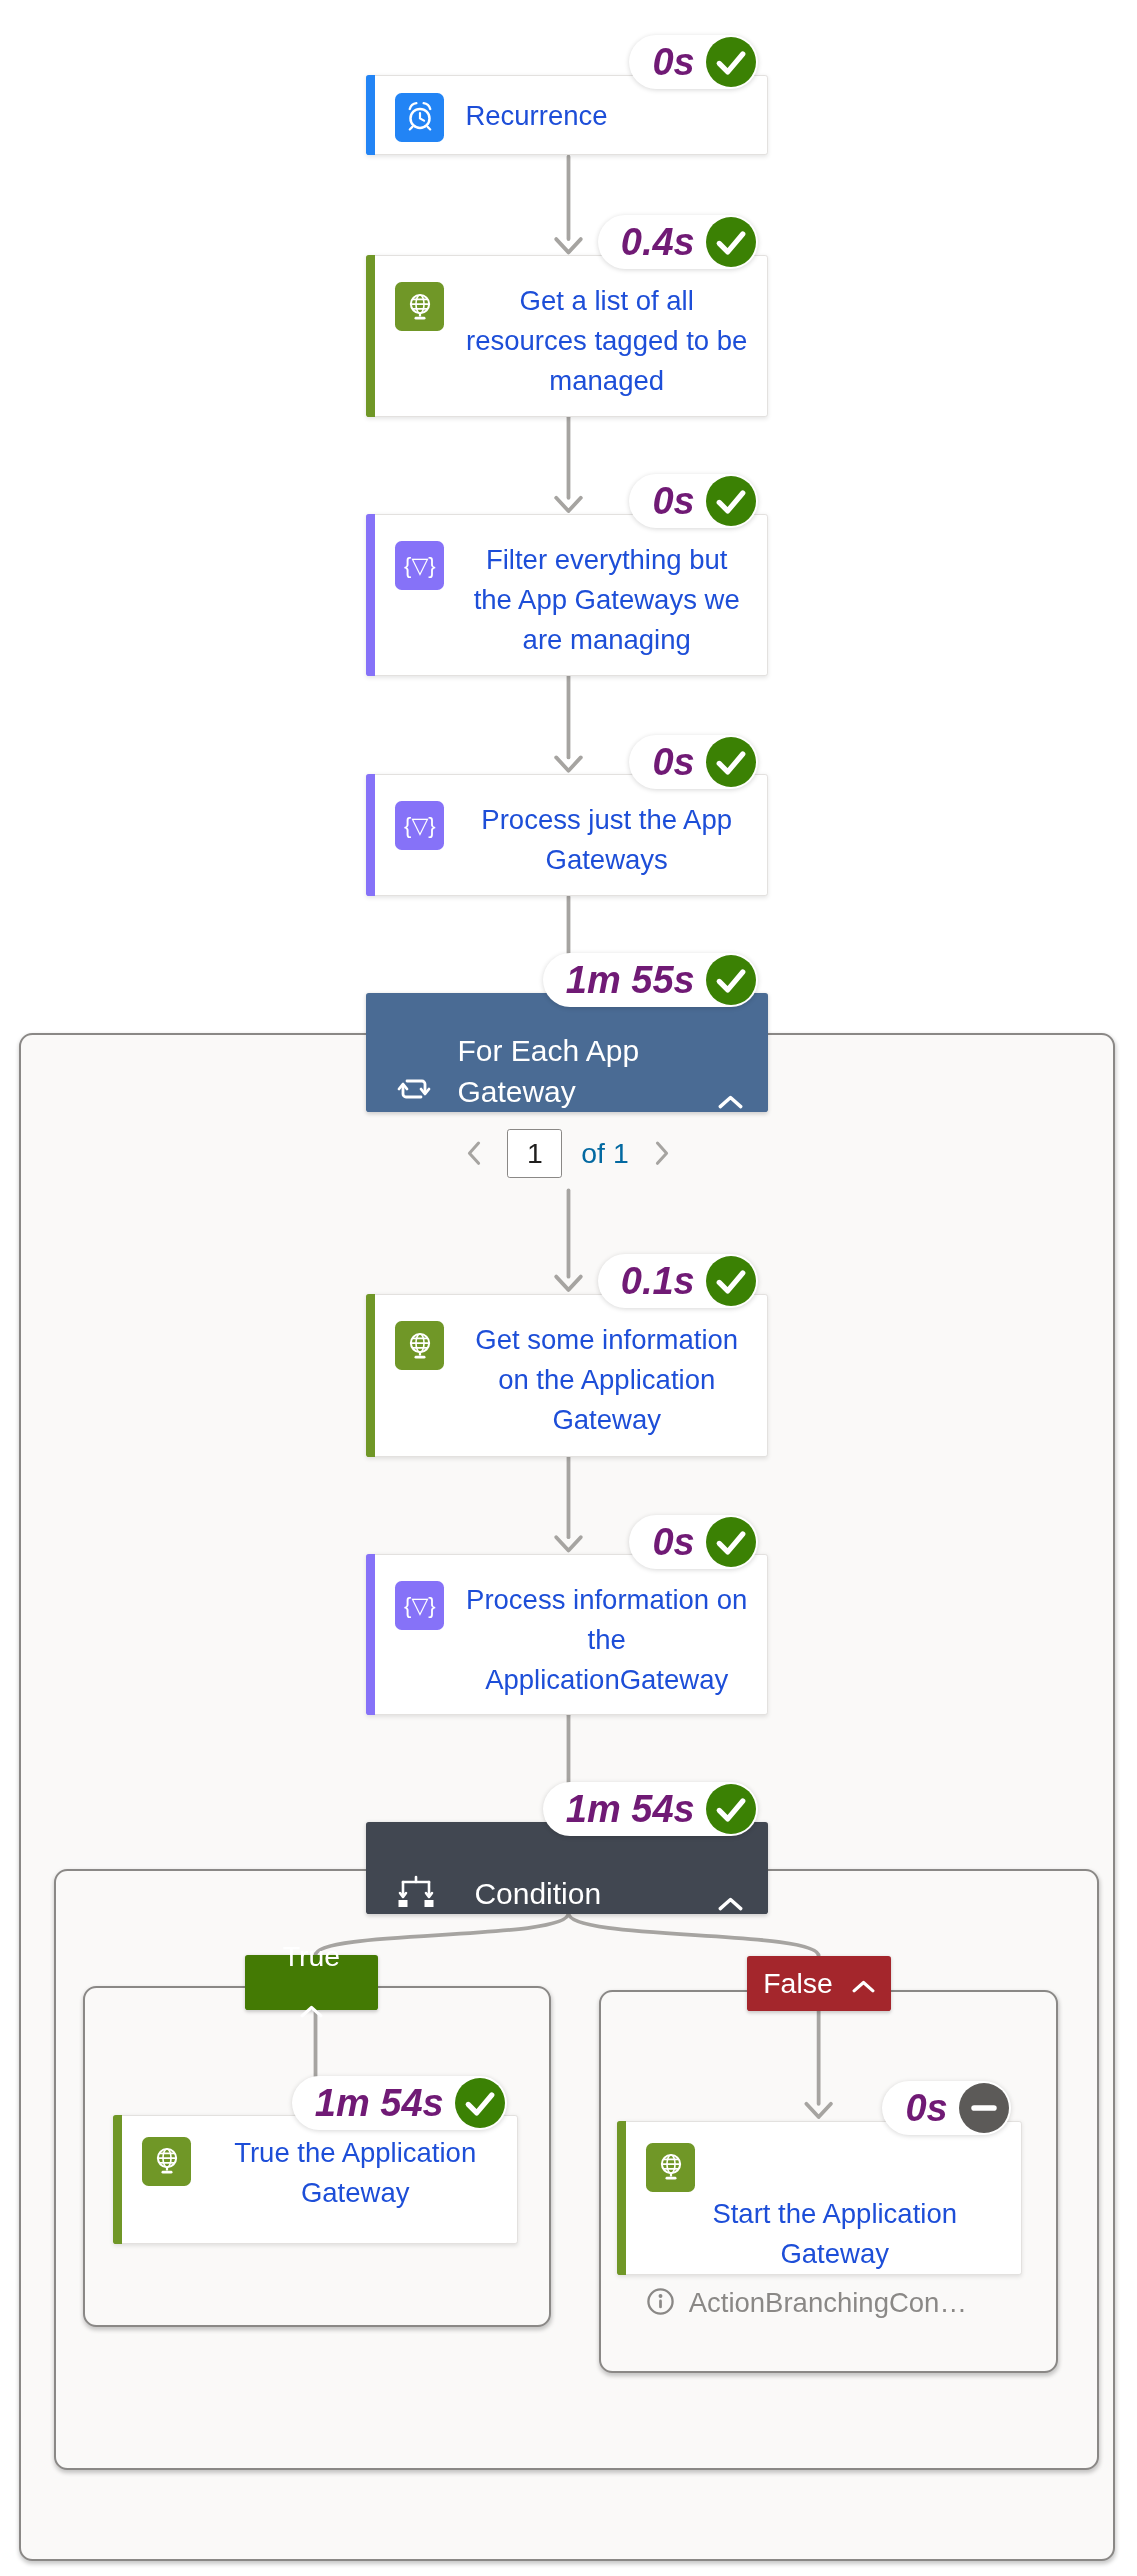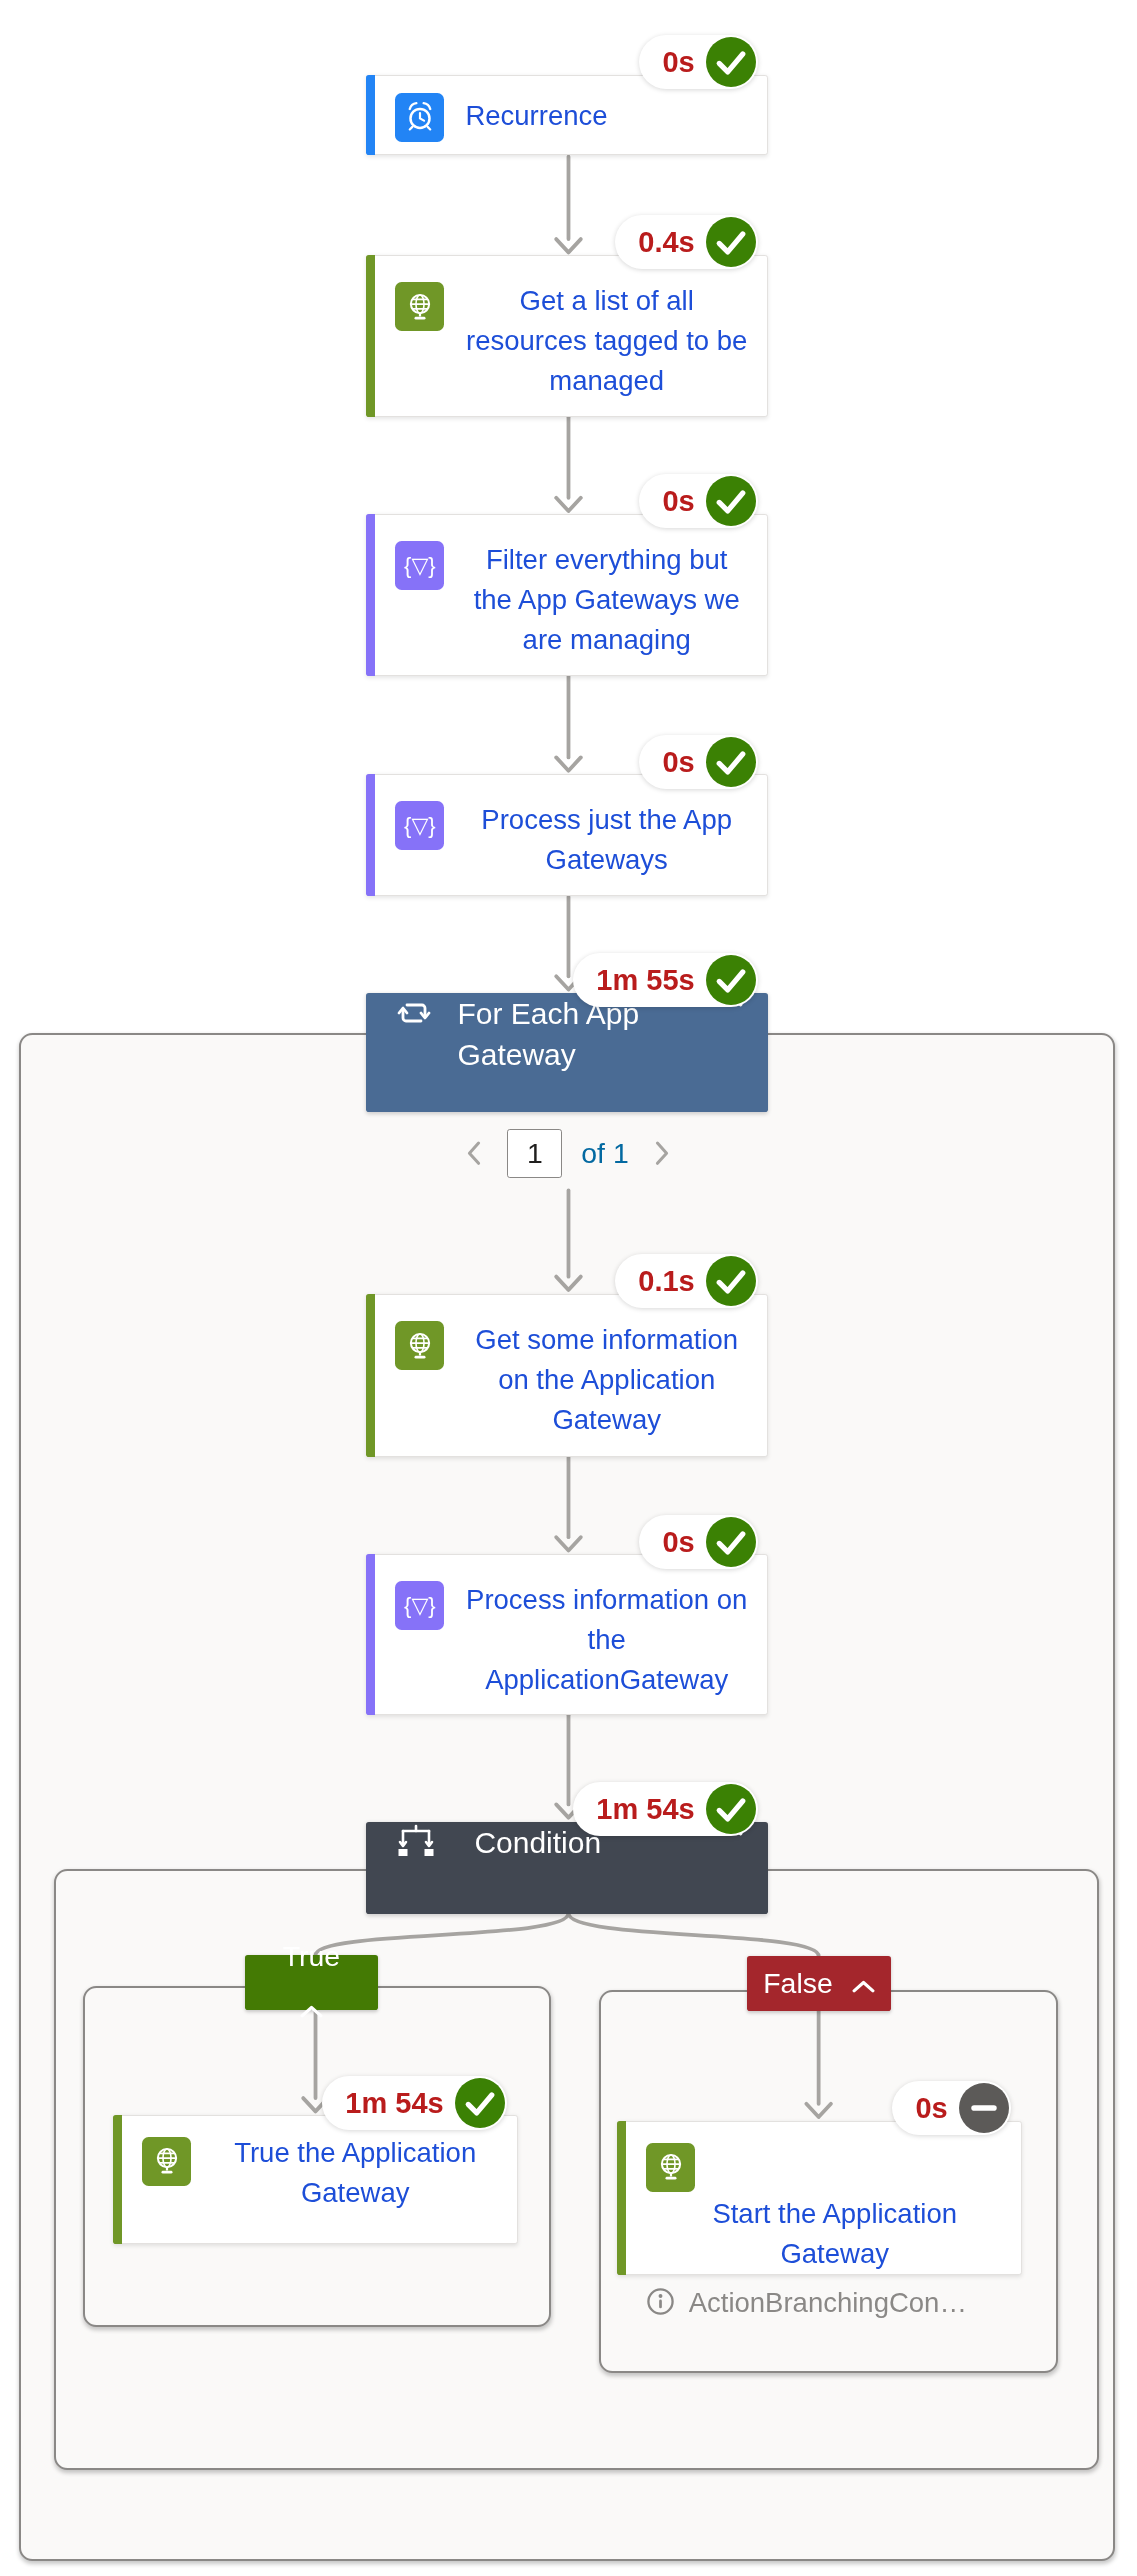--- a/index.html
+++ b/index.html
@@ -22,35 +22,35 @@
         justify-content:center;margin-top:1.9px;}
   .tall .icon{margin-top:11.4px;}
   .title{font-size:27.5px;line-height:40px;color:#1d4ed8;margin-left:21px;margin-top:4.7px;}
   .tall .title{margin-top:9.5px;text-align:center;}
   .note-row{display:flex;align-items:center;margin-top:13.3px;}
   .note-text{font-size:27.5px;color:#8a8886;margin-left:13.3px;white-space:nowrap;overflow:hidden;
              text-overflow:ellipsis;max-width:284px;}
 
   
   .scopehead{position:absolute;left:366px;width:402px;border-radius:2.8px;display:flex;
-             align-items:flex-start;box-sizing:border-box;padding:0 25px 0 28.4px;z-index:3;
+             align-items:flex-end;box-sizing:border-box;padding:0 25px 0 28.4px;z-index:3;
              box-shadow:0 1.9px 4.7px rgba(0,0,0,.18);cursor:pointer;color:#ffffff;}
   .scopehead .htitle{font-size:30px;line-height:41px;flex:1;margin-left:23px;max-width:277px;}
   .collapse{margin-left:auto;flex:0 0 auto;}
 
   
   .branchlabel{position:absolute;height:55px;border-radius:2.8px;display:flex;align-items:center;
                justify-content:center;gap:19px;color:#fff;font-size:28.4px;z-index:4;
                box-shadow:0 1.9px 3.8px rgba(0,0,0,.20);cursor:pointer;box-sizing:border-box;}
 
   
   .badge{position:absolute;height:54px;background:#ffffff;border-radius:28.4px;display:flex;
          align-items:center;padding:0 1.9px 0 23px;box-shadow:0 0.9px 5.7px rgba(0,0,0,.16);z-index:4;
          cursor:pointer;}
-  .badge .dur{font-size:29px;font-weight:600;color:#b91c1c;margin-right:11.4px;}
+  .badge .dur{font-size:38px;font-weight:600;color:#701a75;margin-right:11.4px;font-style:italic;}
   .statuscircle{width:50px;height:50px;border-radius:50%;display:flex;align-items:center;
                 justify-content:center;}
   .ok{background:#3b8104;}
   .skip{background:#5c5a58;}
 
   
   .pager{position:absolute;left:426px;top:1124px;width:284px;height:59px;display:flex;
          align-items:center;justify-content:center;gap:19px;z-index:3;}
   .pagebox{width:53px;height:47px;background:#fff;border:1.9px solid #8a8886;border-radius:2.8px;
            display:flex;align-items:center;justify-content:center;font-size:28.4px;color:#201f1e;}

